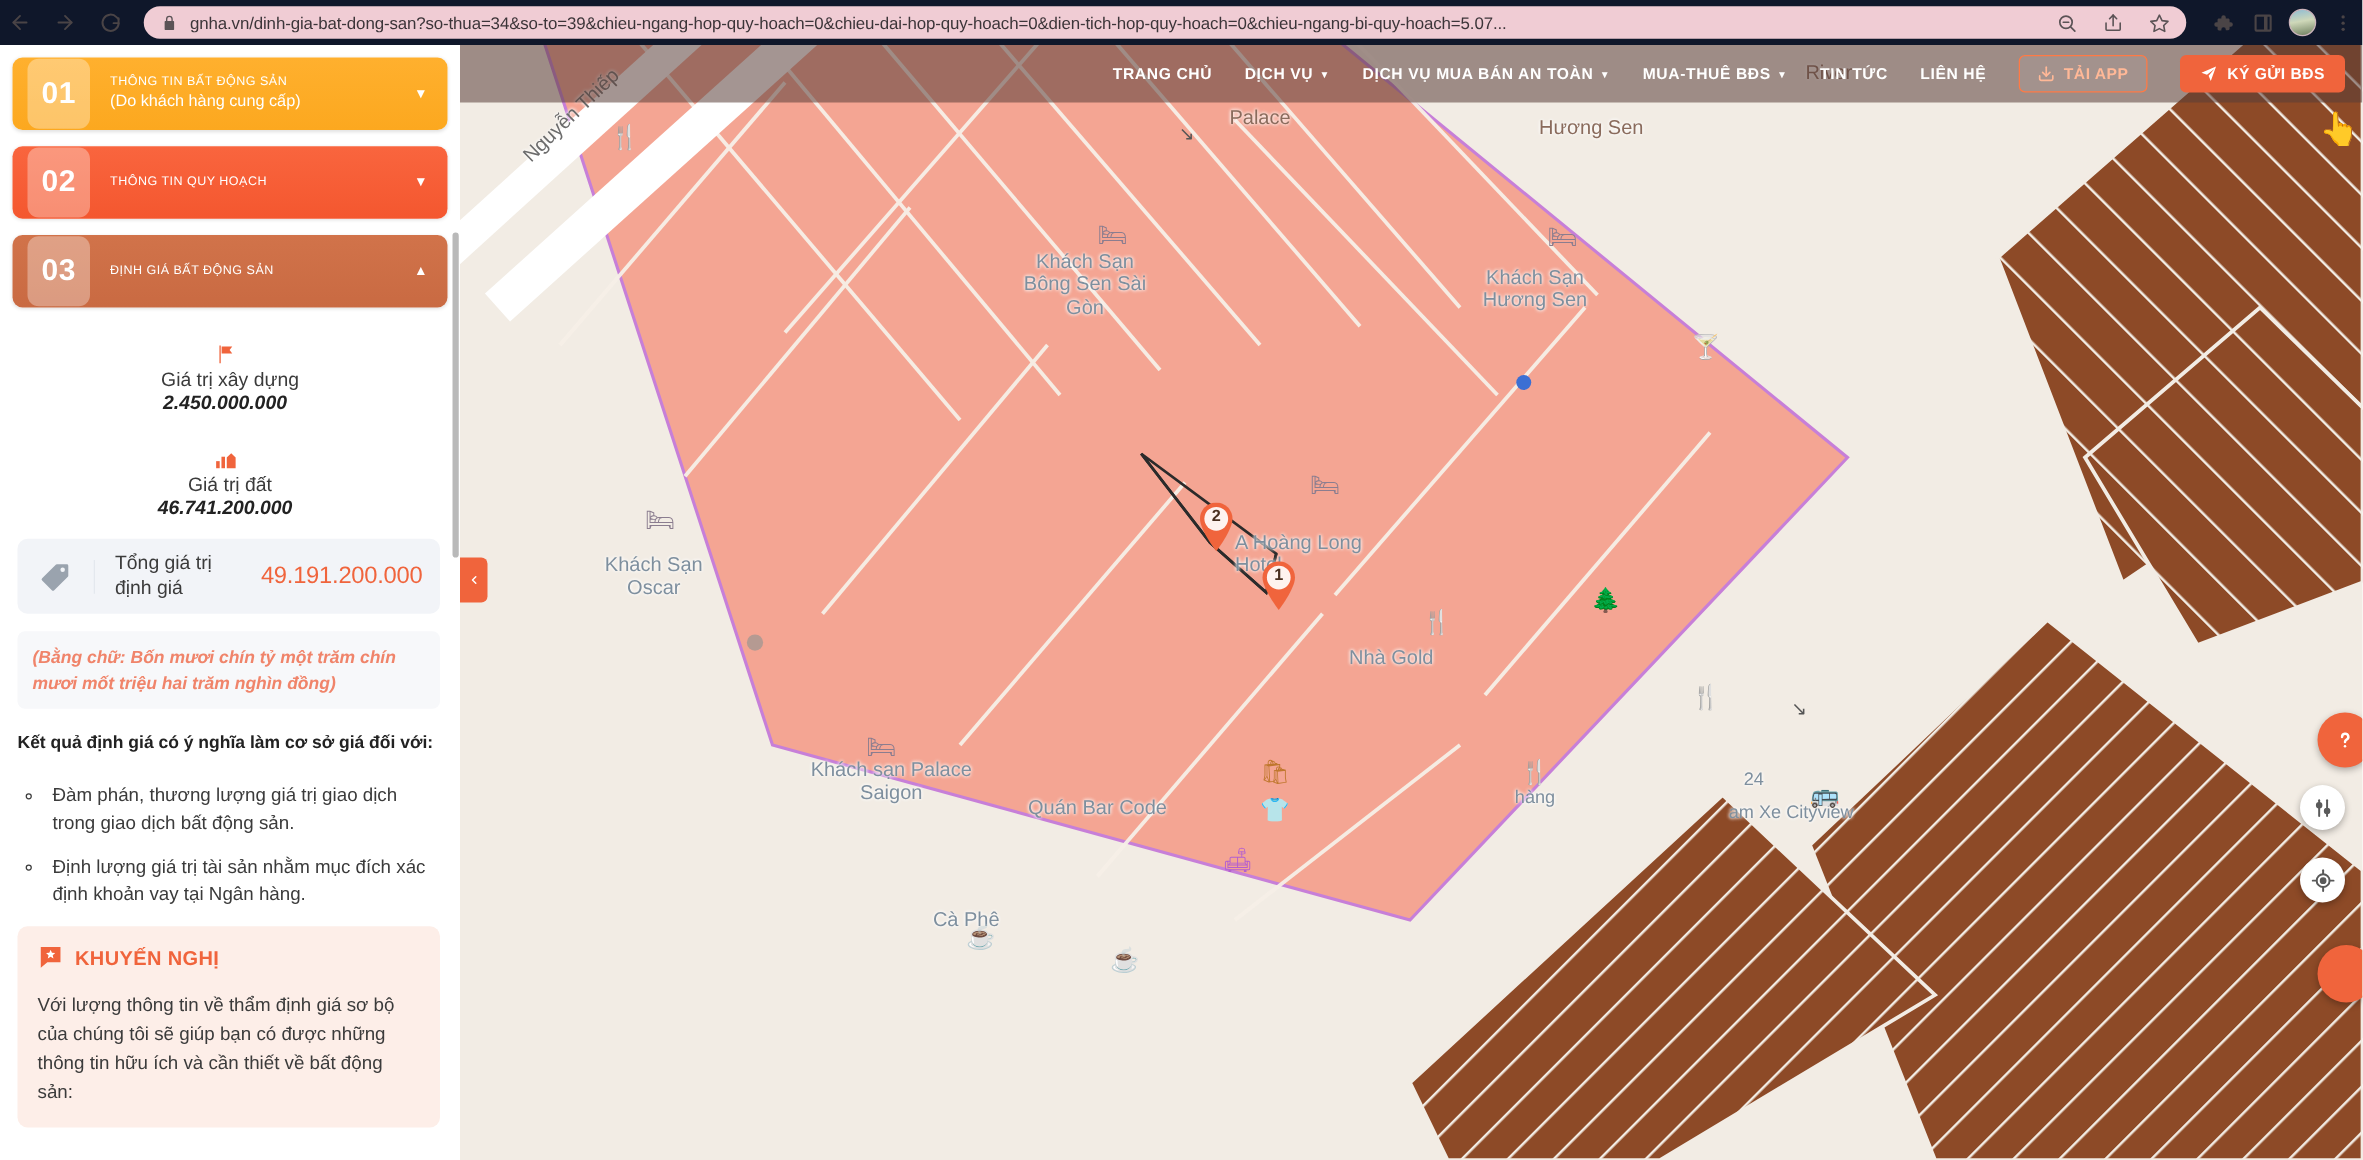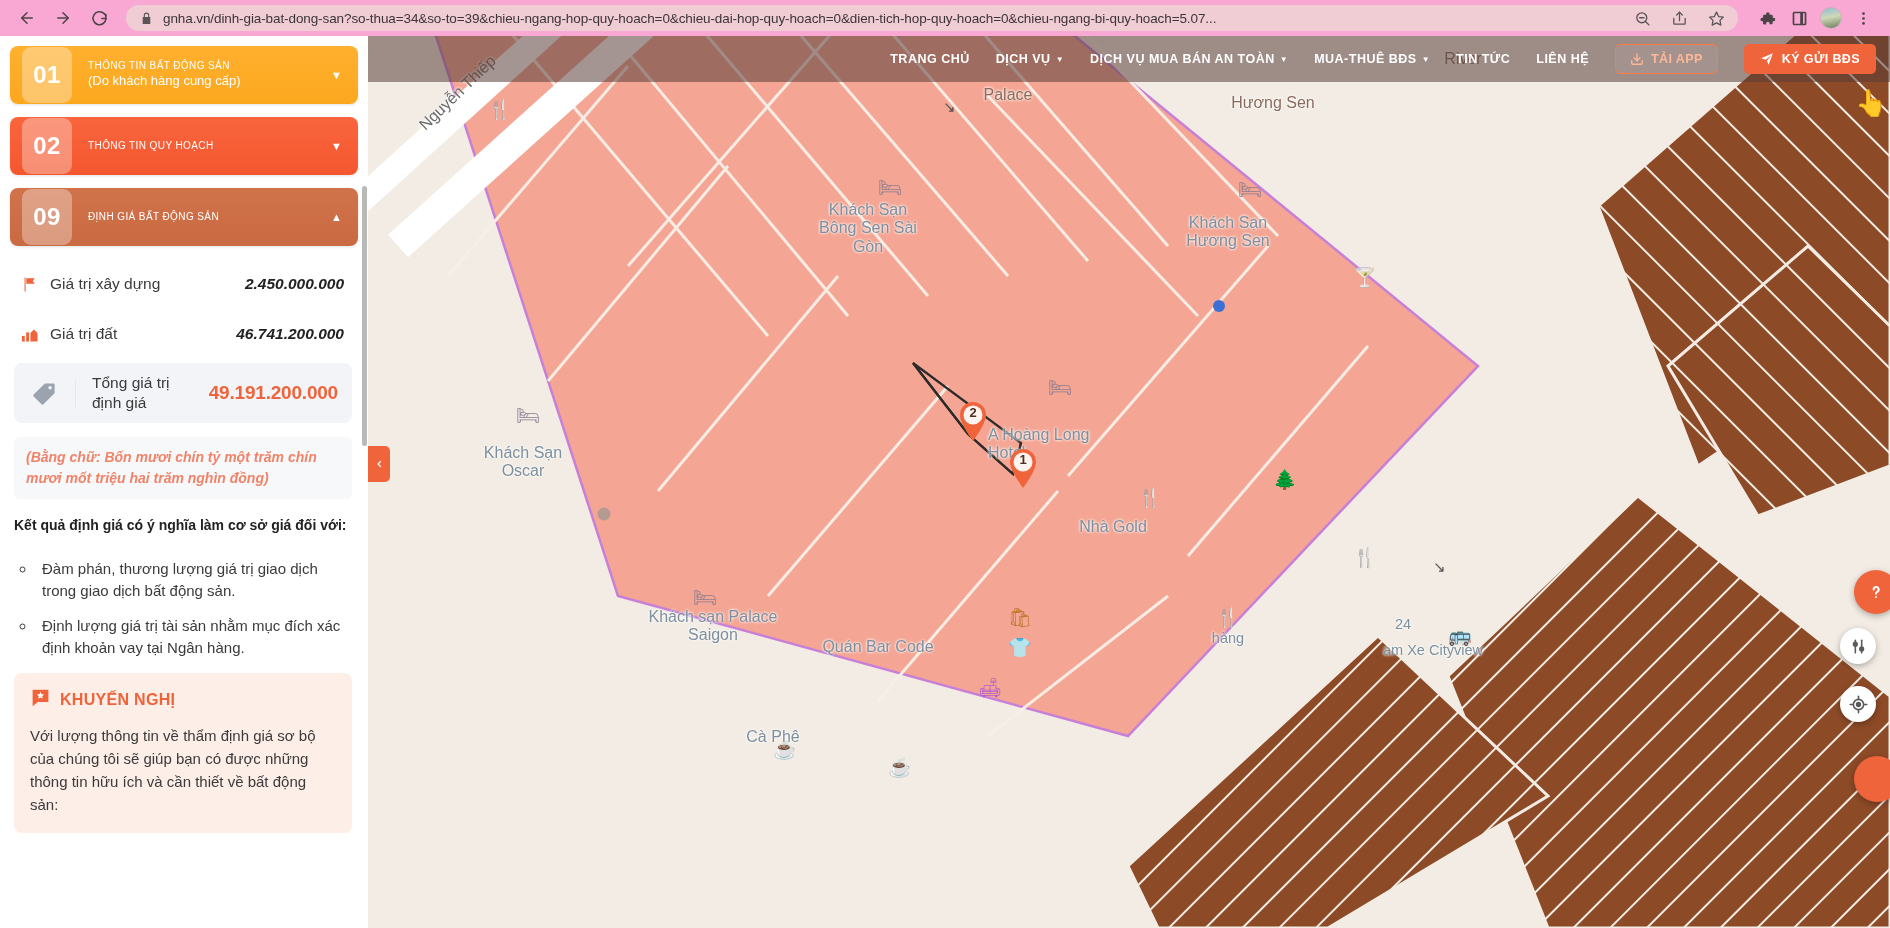--- a/index.html
+++ b/index.html
@@ -5,23 +5,23 @@
   * { box-sizing: border-box; margin: 0; padding: 0; }
   html, body {
     width: 1890px; height: 928px; overflow: hidden;
     font-family: "Liberation Sans", sans-serif;
     background: #fff;
   }
 
   
   .browser-bar {
     height: 36px; width: 100%;
-    background: #f9a8d4;
+    background: #0f172a;
     display: flex; align-items: center;
-    padding: 0 12px; gap: 6px;
+    padding: 0 1px; gap: 6px;
     position: relative;
     justify-content: space-between;
   }
   .nav-btn {
     width: 30px; height: 30px; border-radius: 50%;
     display: flex; align-items: center; justify-content: center;
     color: #4a4446; flex: 0 0 auto;
   }
   .nav-btn svg { display: block; }
   .omnibox {
@@ -74,21 +74,21 @@
     color: #fff; font-size: 24px; font-weight: bold;
     flex: 0 0 auto; letter-spacing: .5px;
   }
   .acc-txt { margin-left: 16px; color: #fff; flex: 1 1 auto; }
   .acc-title { font-size: 10px; font-weight: normal; letter-spacing: .4px; line-height: 1.25; }
   .acc-sub { font-size: 13px; line-height: 1.3; }
   .acc-caret { margin-right: 16px; color: #fff; font-size: 11px; flex: 0 0 auto; }
 
   .val-row {
     display: flex; align-items: center;
-    padding: 11px 14px 11px 6px; min-height: 50px;
+    padding: 11px 14px 11px 6px; min-height: 50px; flex-direction: column;
   }
   .val-ico { width: 26px; flex: 0 0 26px; display: flex; align-items: center; justify-content: center; }
   .val-label { flex: 1 1 auto; font-size: 15.5px; color: #3b3b3b; margin-left: 8px; }
   .val-amount { font-size: 15.5px; color: #222; font-weight: bold; text-align: center; font-style: italic; }
 
   .total-row {
     display: flex; align-items: center;
     background: #f2f4f8; border-radius: 8px;
     margin: 4px 6px 0 4px; min-height: 60px;
   }
@@ -97,21 +97,21 @@
     display: flex; align-items: center; justify-content: center;
     border-right: 1px solid #e4e8ee;
   }
   .total-label {
     flex: 1 1 auto; font-size: 15.5px; color: #3b3b3b;
     display: flex; align-items: center; padding: 8px 0 8px 16px;
     line-height: 1.3; max-width: 120px;
   }
   .total-amount {
     flex: 1 1 auto; display: flex; align-items: center; justify-content: flex-end;
-    font-size: 19px; font-weight: bold; color: #f0643c;
+    font-size: 19px; font-weight: normal; color: #f0643c;
     padding-right: 14px; letter-spacing: -0.2px;
   }
 
   .words-box {
     background: #f7f8fa; border-radius: 6px;
     margin: 14px 6px 0 4px; padding: 10px 12px;
     color: #f0846a; font-style: italic; font-weight: bold;
     font-size: 14px; line-height: 1.5;
   }
 
@@ -310,21 +310,21 @@
 
     <div class="acc acc-02">
       <div class="acc-num">02</div>
       <div class="acc-txt">
         <div class="acc-title">THÔNG TIN QUY HOẠCH</div>
       </div>
       <div class="acc-caret">▼</div>
     </div>
 
     <div class="acc acc-03">
-      <div class="acc-num">09</div>
+      <div class="acc-num">03</div>
       <div class="acc-txt">
         <div class="acc-title">ĐỊNH GIÁ BẤT ĐỘNG SẢN</div>
       </div>
       <div class="acc-caret">▲</div>
     </div>
 
     <div class="val-row">
       <div class="val-ico">
         <svg width="17" height="17" viewBox="0 0 24 24" fill="#f0643c">
             <path d="M5 2h1.5v20H5z"></path>

